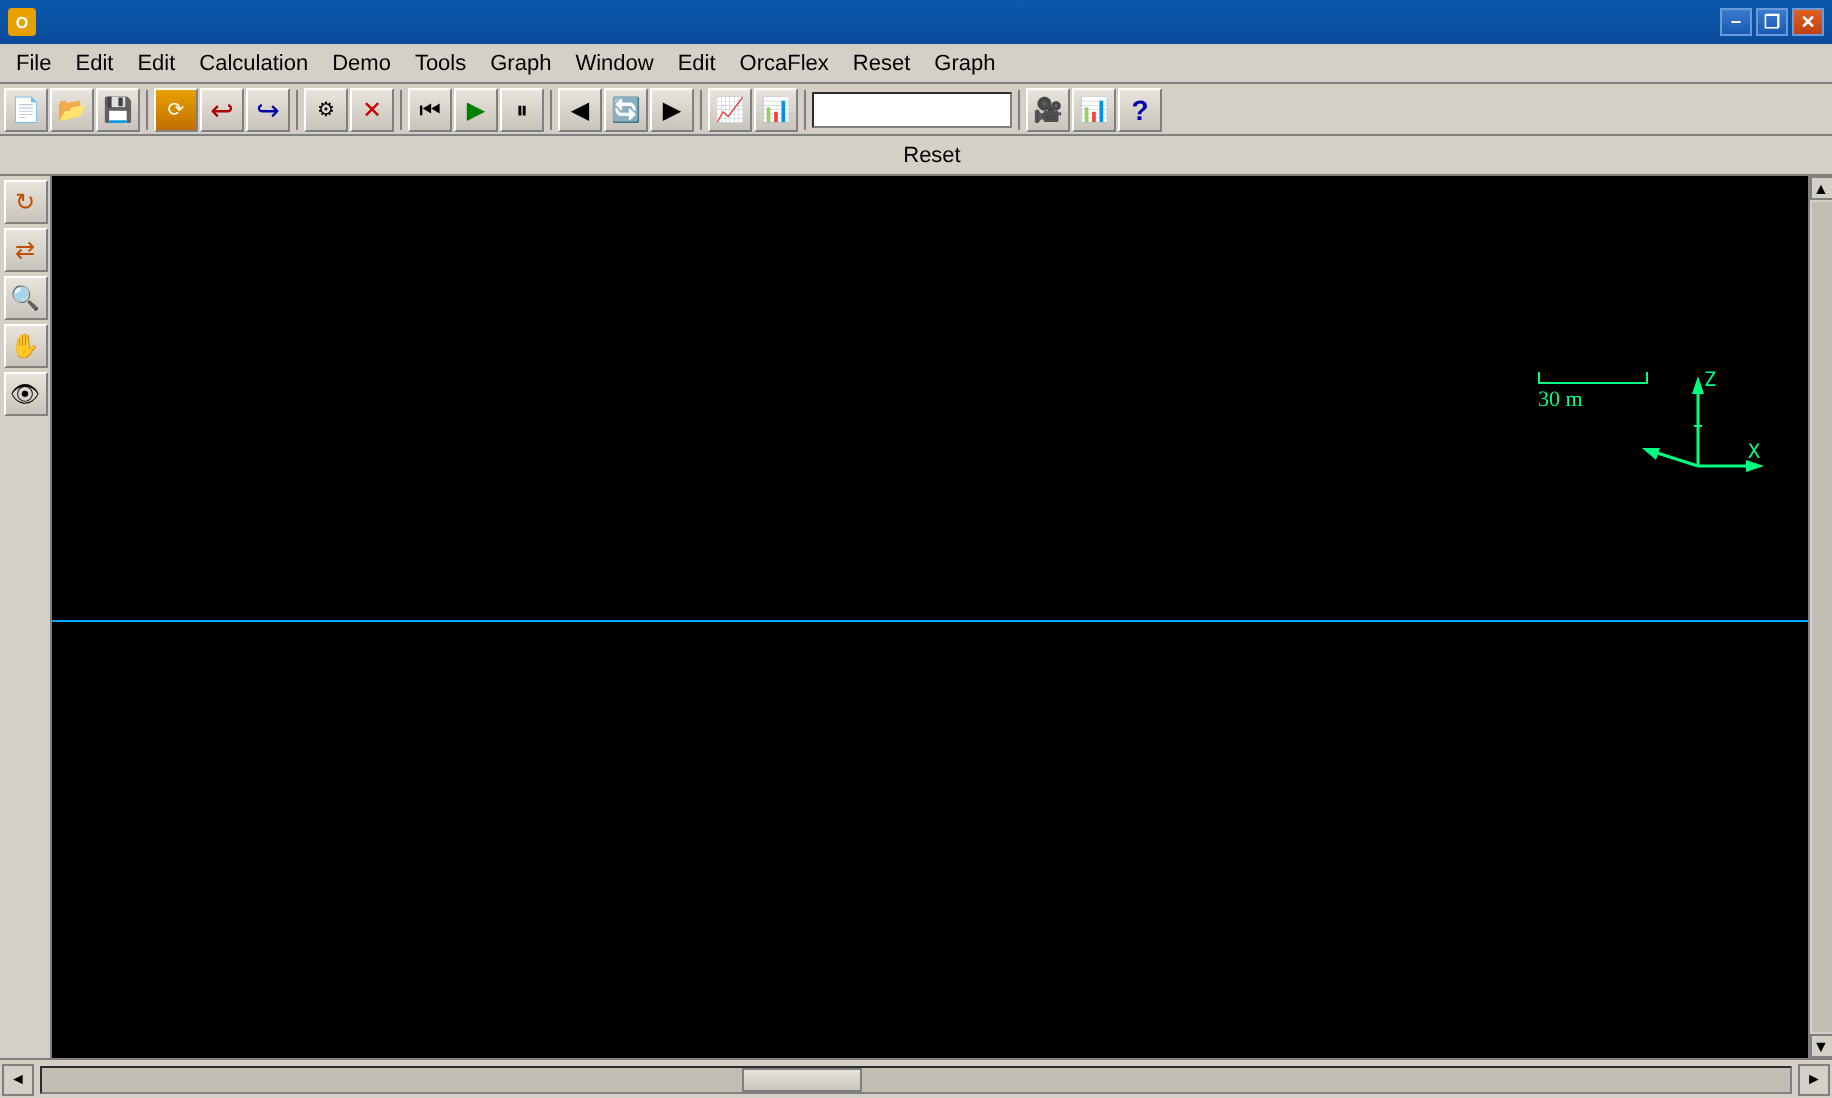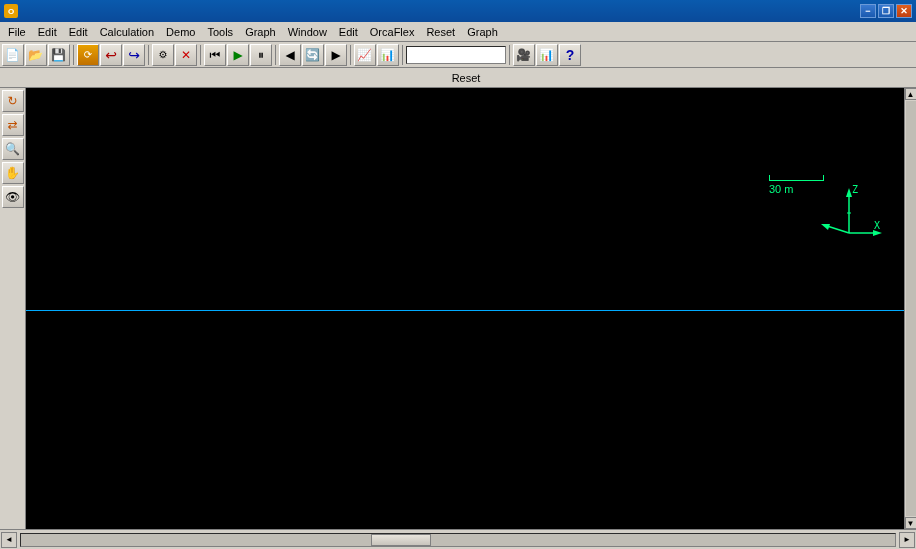--- a/index.html
+++ b/index.html
@@ -198,25 +198,25 @@
       top: calc(88px + 222px);
       width: calc(916px - 26px - 12px);
       height: 1px;
       background: #00aaff;
       z-index: 10;
     }
 
     
     #scale-indicator {
       position: absolute;
-      top: 92px;
+      top: 103px;
       right: 80px;
       color: #00ff80;
       font-size: 11px;
-      font-family: Liberation Sans, sans-serif;
+      font-family: Liberation Serif, serif;
     }
     #scale-line {
       border-top: 1px solid #00ff80;
       width: 55px;
       margin-bottom: 2px;
     }
     #scale-line::before { content: ''; display: block; width: 1px; height: 6px; background: #00ff80; float: left; margin-top: -6px; }
     #scale-line::after { content: ''; display: block; width: 1px; height: 6px; background: #00ff80; float: right; margin-top: -6px; }
 
     

